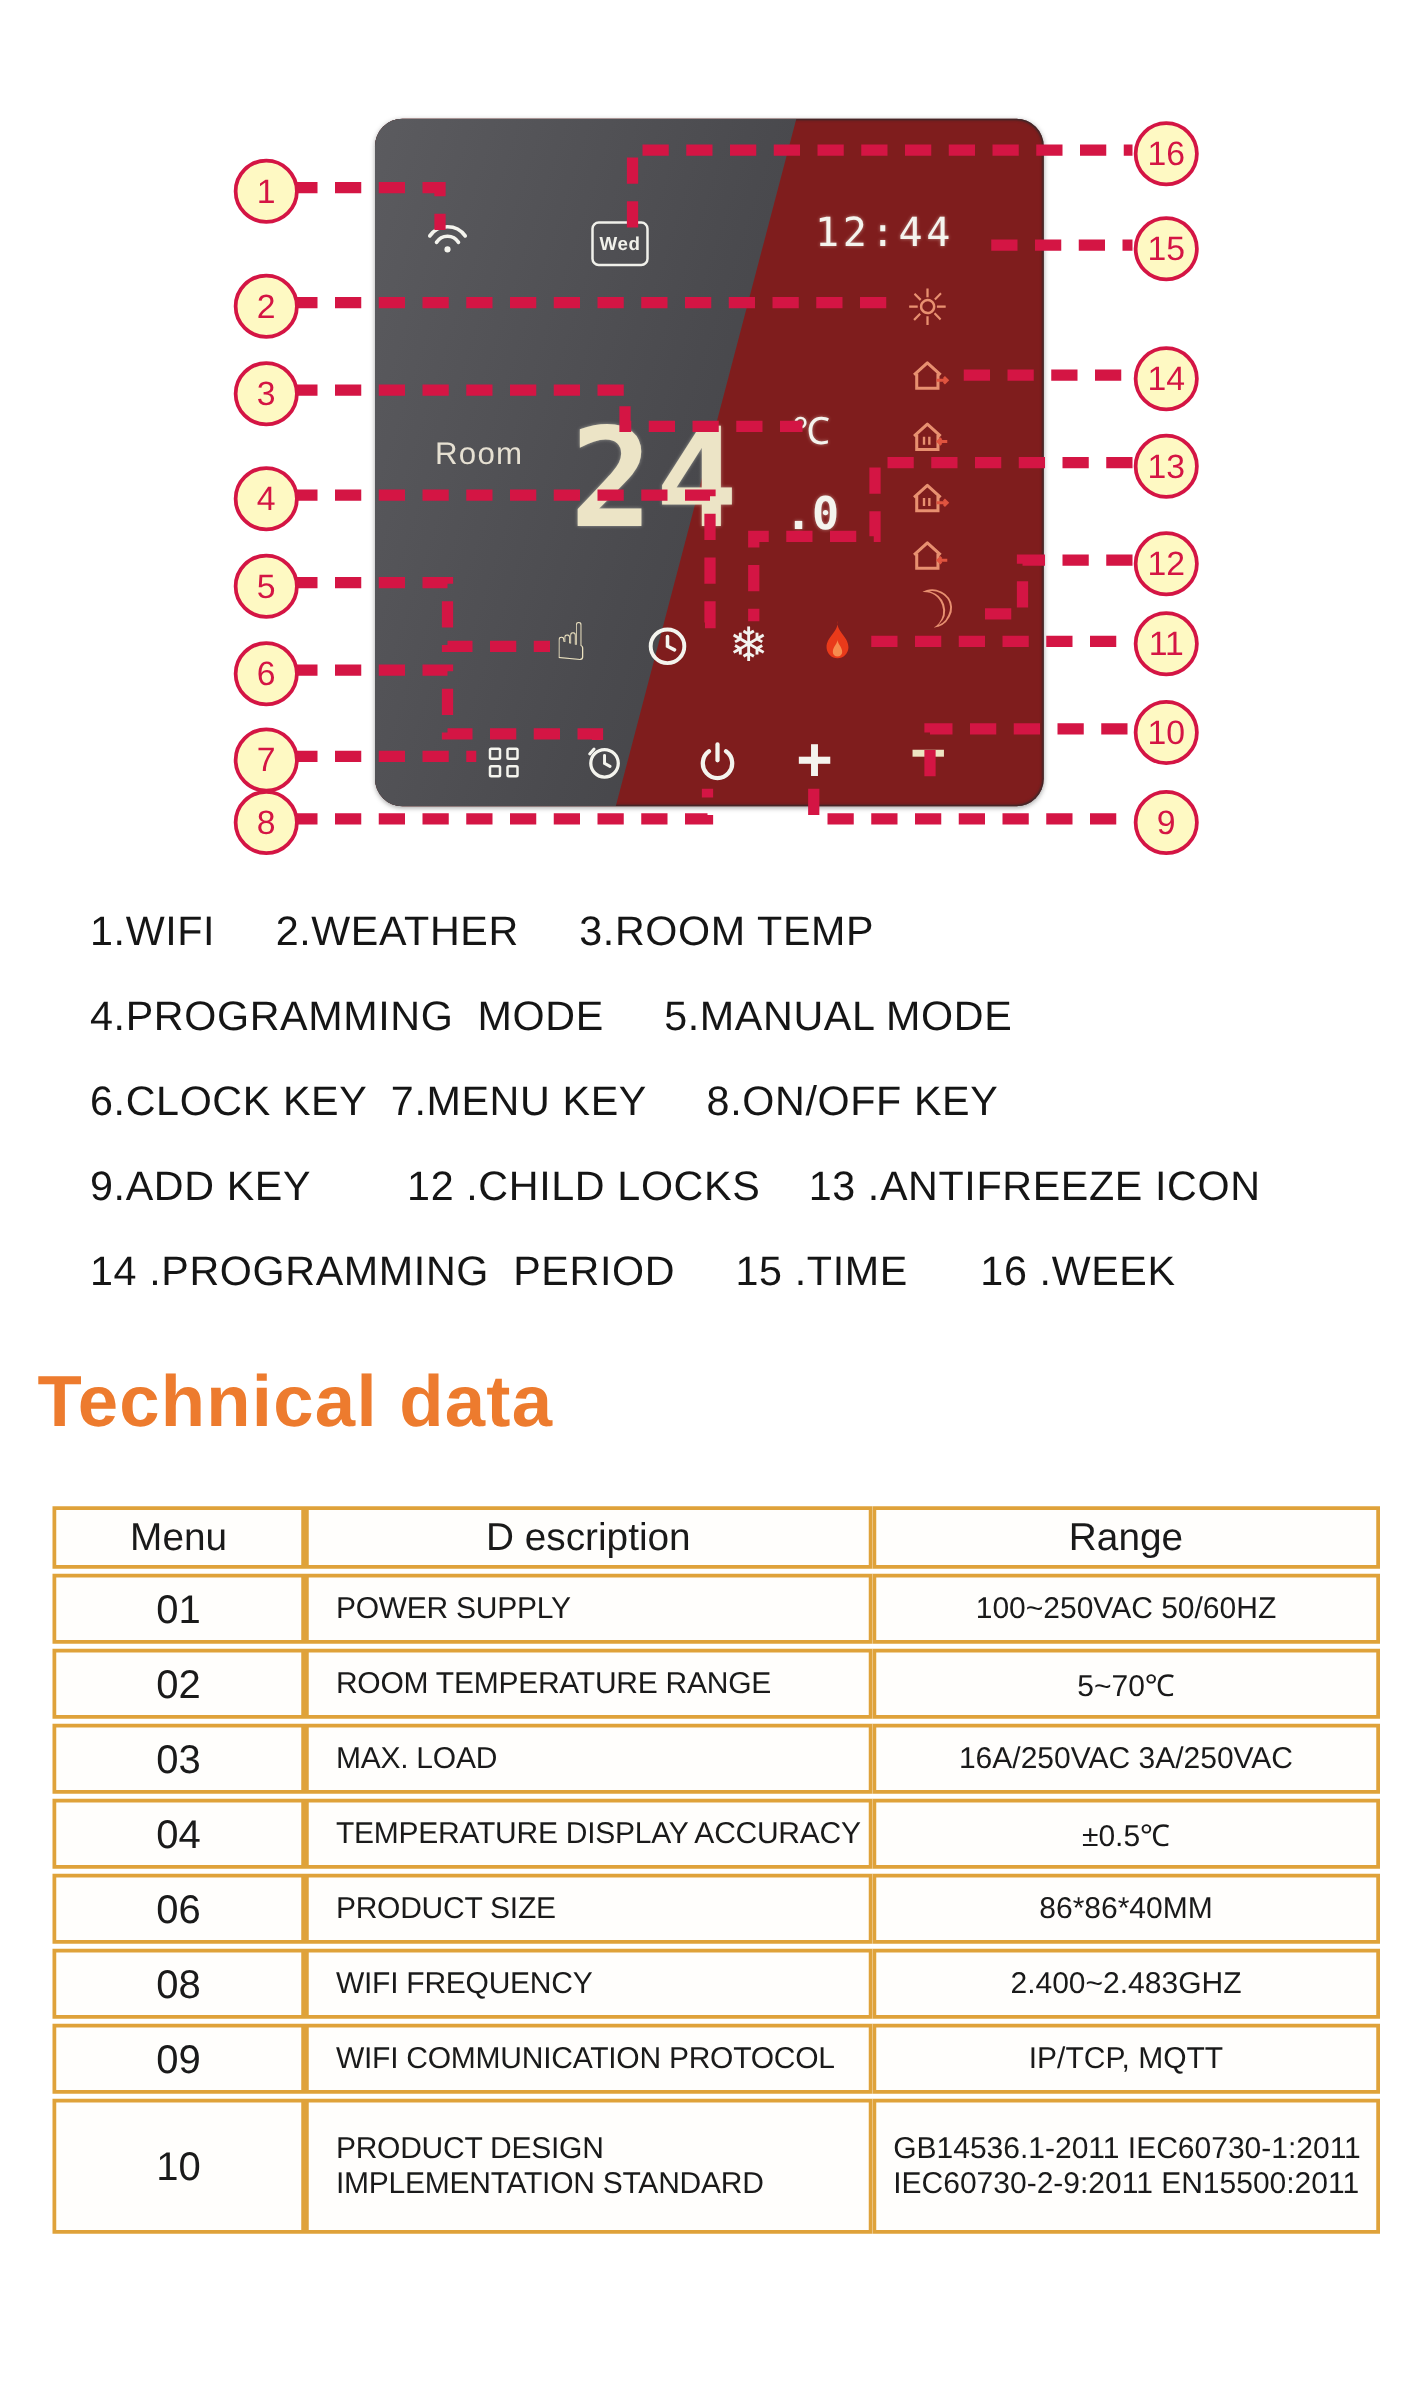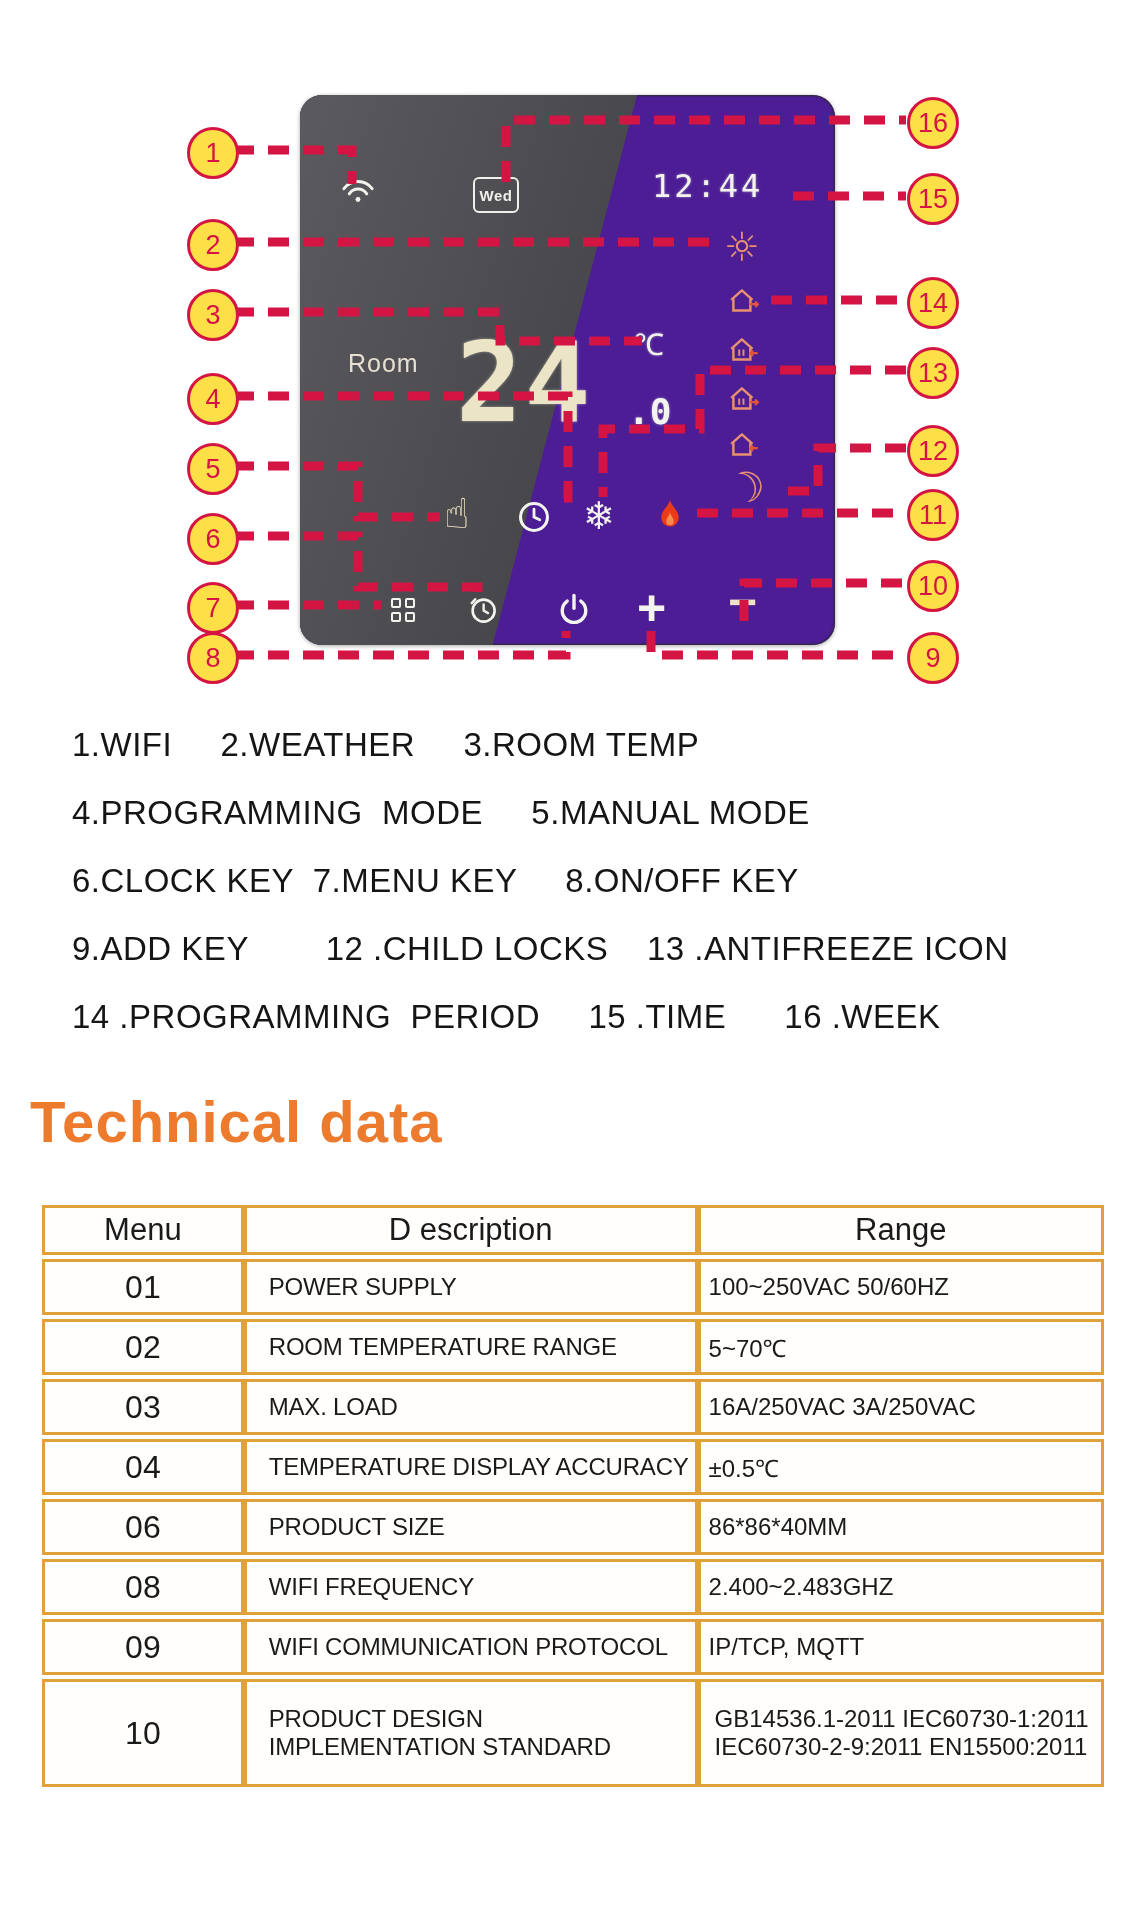--- a/index.html
+++ b/index.html
@@ -1,51 +1,51 @@
 <!DOCTYPE html>
 <html><head>
 <meta charset="utf-8">
 <style>
   html,body{margin:0;padding:0;background:#ffffff;}
   #canvas{position:relative;width:1136px;height:1920px;background:#ffffff;overflow:hidden;
           font-family:"Liberation Sans",sans-serif;}
   
-  #device{position:absolute;left:300px;top:95px;width:535px;height:550px;background:#4c1d95;
+  #device{position:absolute;left:300px;top:95px;width:535px;height:550px;background:#7f1d1d;
           border-radius:22px;box-shadow:inset 0 0 2px 1px #2a2a2c, 0 1px 4px rgba(0,0,0,.35);}
   #device .reflection{position:absolute;inset:0;border-radius:22px;
           clip-path:polygon(0 0,63% 0,36% 100%,0 100%);
           background:linear-gradient(108deg,#5b5b5f 0%,#4a4a4e 45%,#38383b 100%);}
   .dev-el{position:absolute;}
   .lcd{font-family:"DejaVu Sans Mono",monospace;text-shadow:0 0 3px rgba(255,255,240,.45);}
   .white{color:#f4f4ee;}
   .cream{color:#ece4c6;}
   .salmon{color:#e89070;}
   .glyph{font-family:"DejaVu Sans","Liberation Sans",sans-serif;line-height:1;}
   .wed-badge{width:42px;height:32px;border:2px solid #f0f0ea;border-radius:6px;
              display:flex;align-items:center;justify-content:center;
              color:#f0f0ea;font-size:15px;font-weight:bold;letter-spacing:.5px;}
   
   .co{position:absolute;width:46px;height:46px;border:3px solid #d41544;border-radius:50%;
-      background:#fde047;color:#d41544;font-size:27px;display:flex;align-items:center;
+      background:#fef9c3;color:#d41544;font-size:27px;display:flex;align-items:center;
       justify-content:center;z-index:5;}
   
   .legend-line{position:absolute;left:72px;white-space:pre-wrap;color:#151515;
                font-size:33px;letter-spacing:.5px;font-stretch:condensed;}
   
   #tech-heading{position:absolute;left:30px;top:1088px;color:#ed7b2e;font-size:58px;
                 font-weight:700;letter-spacing:1px;}
   
   #spec-table{position:absolute;left:42px;top:1201px;width:1062px;border-collapse:separate;
               border-spacing:0 4px;}
   #spec-table td,#spec-table th{border:3px solid #dfa23a;background:#fffefc;color:#1a1a1a;
               vertical-align:middle;}
   #spec-table th{height:42px;font-size:31px;font-weight:400;}
   td.menu{width:204px;text-align:center;font-size:32px;height:48px;margin-left:12px;}
   td.desc{width:444px;text-align:left;padding-left:22px;font-size:24px;letter-spacing:-.2px;}
-  td.range{width:396px;font-size:24px;padding:0 8px;}
+  td.range{width:396px;text-align:center;font-size:24px;padding:0 8px;}
   tr.tall td{height:100px;}
   
   #lines{position:absolute;left:0;top:0;z-index:4;pointer-events:none;}
 </style>
 </head>
 <body>
 
 <div id="canvas">
 
   <div id="device">

